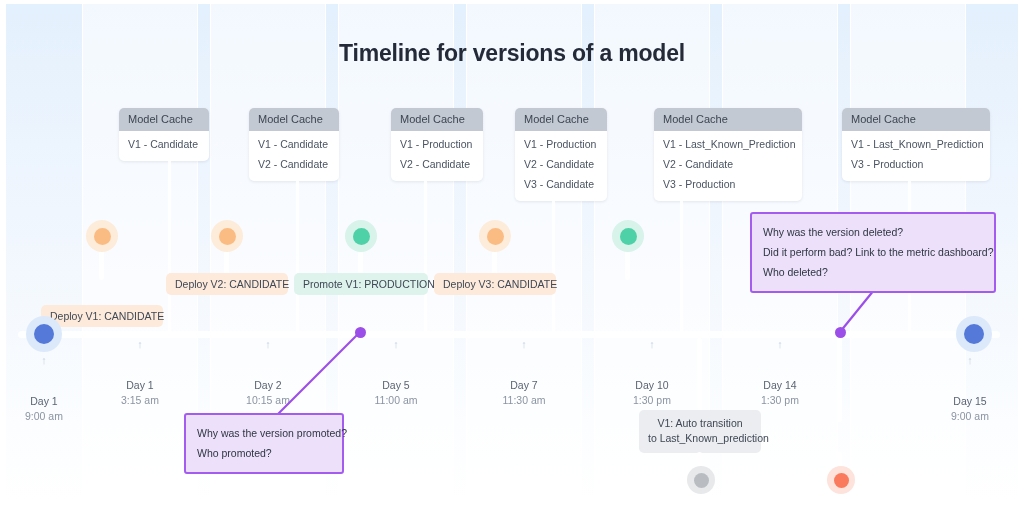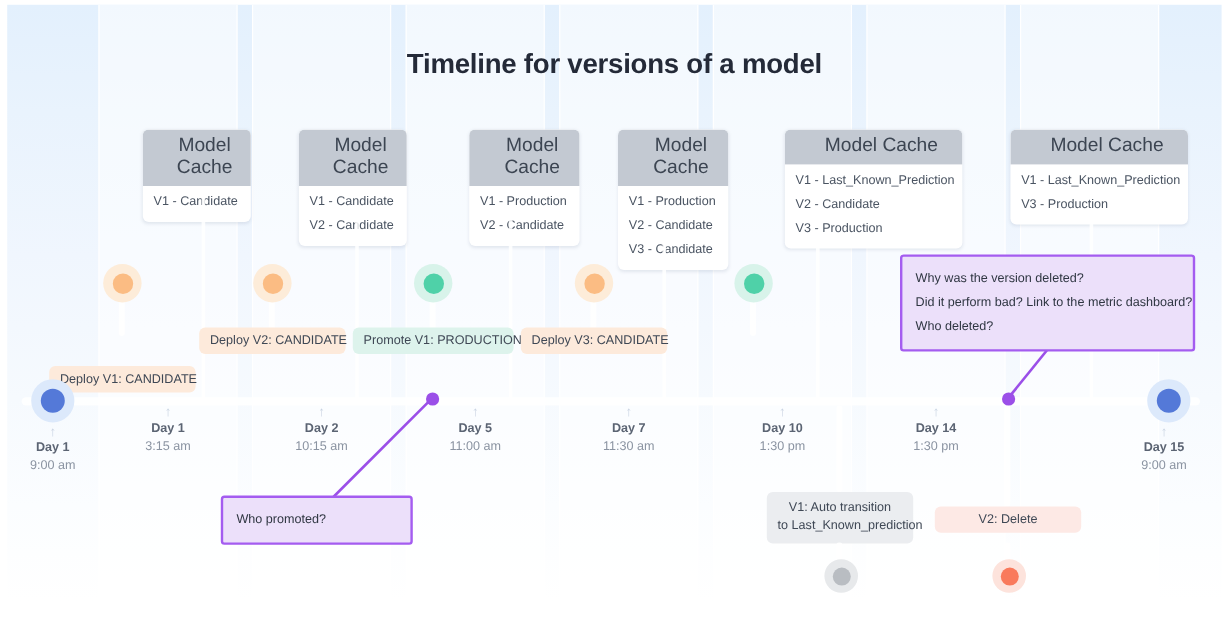--- a/index.html
+++ b/index.html
@@ -58,24 +58,23 @@
   .cache-card {
     position: absolute;
     background: #ffffff;
     border-radius: 5px;
     box-shadow: 0 1px 3px rgba(30,50,90,0.10);
     overflow: hidden;
   }
   .cache-head {
     background: #c3c9d2;
     color: #3c4552;
-    font-size: 16px;
-    padding: 5px 9px 6px 22px;
+    font-size: 11px;
+    padding: 5px 9px 6px 9px;
     font-weight: normal;
-    text-align: center;
   }
   .cache-body { padding: 3px 9px 7px 9px; }
   .cache-row {
     font-size: 10.5px;
     color: #4a5462;
     padding: 4px 0 4px 0;
     white-space: nowrap;
   }
   
   .card-stem {
@@ -120,23 +119,24 @@
     white-space: nowrap;
   }
   .tick-arrow {
     font-size: 11px;
     color: #c9d3e2;
     line-height: 9px;
     height: 10px;
   }
   .tick-day {
     font-size: 10.5px;
-    font-weight: bold;
+    font-weight: normal;
     color: #5b6473;
     line-height: 15px;
+    margin-top: 28px;
   }
   .tick-time {
     font-size: 10.5px;
     color: #8b94a2;
     line-height: 14px;
   }
   
   .end-halo {
     position: absolute;
     border-radius: 50%;
@@ -338,38 +338,36 @@
     <div class="below-stem" style="left:691px; top:334px; height:72px;"></div>
     <div class="pill pill-grey" style="left:633px; top:406px; width:122px; line-height:15px; padding-top:6px; padding-bottom:7px;">
       <span>V1: Auto transition</span><br>
       <span>to Last_Known_prediction</span>
     </div>
     <div class="below-stem" style="left:691px; top:448px; height:22px;"></div>
     <div class="dot-halo" style="left:681px; top:462px; width:28px; height:28px; background:#e7e9eb;"></div>
     <div class="dot-core" style="left:688px; top:469px; width:15px; height:15px; background:#b9bdc2;"></div>
 
     <div class="below-stem" style="left:831px; top:334px; height:84px;"></div>
-    <div class="pill pill-red" style="left:773px; top:418px; width:122px;">
-      <span>V2: Delete</span>
-    </div>
     <div class="below-stem" style="left:831px; top:448px; height:22px;"></div>
     <div class="dot-halo" style="left:821px; top:462px; width:28px; height:28px; background:#fde3dc;"></div>
     <div class="dot-core" style="left:828px; top:469px; width:15px; height:15px; background:#f97a5c;"></div>
 
     <svg class="leader" width="1012" height="497">
 
       <line x1="354" y1="328" x2="272" y2="410" stroke="#9b4fe8" stroke-width="2.2"></line>
 
       <line x1="834" y1="328" x2="868" y2="286" stroke="#9b4fe8" stroke-width="2.2"></line>
     </svg>
 
     <div class="note-dot" style="left:349px; top:323px;"></div>
     <div class="note-dot" style="left:829px; top:323px;"></div>
 
     <div class="note" style="left:178px; top:409px; width:160px;">
+      <div class="note-line">Why was the version promoted?</div>
       <div class="note-line">Who promoted?</div>
     </div>
 
     <div class="note" style="left:744px; top:208px; width:246px;">
       <div class="note-line">Why was the version deleted?</div>
       <div class="note-line">Did it perform bad? Link to the metric dashboard?</div>
       <div class="note-line">Who deleted?</div>
     </div>
 
   </div>

